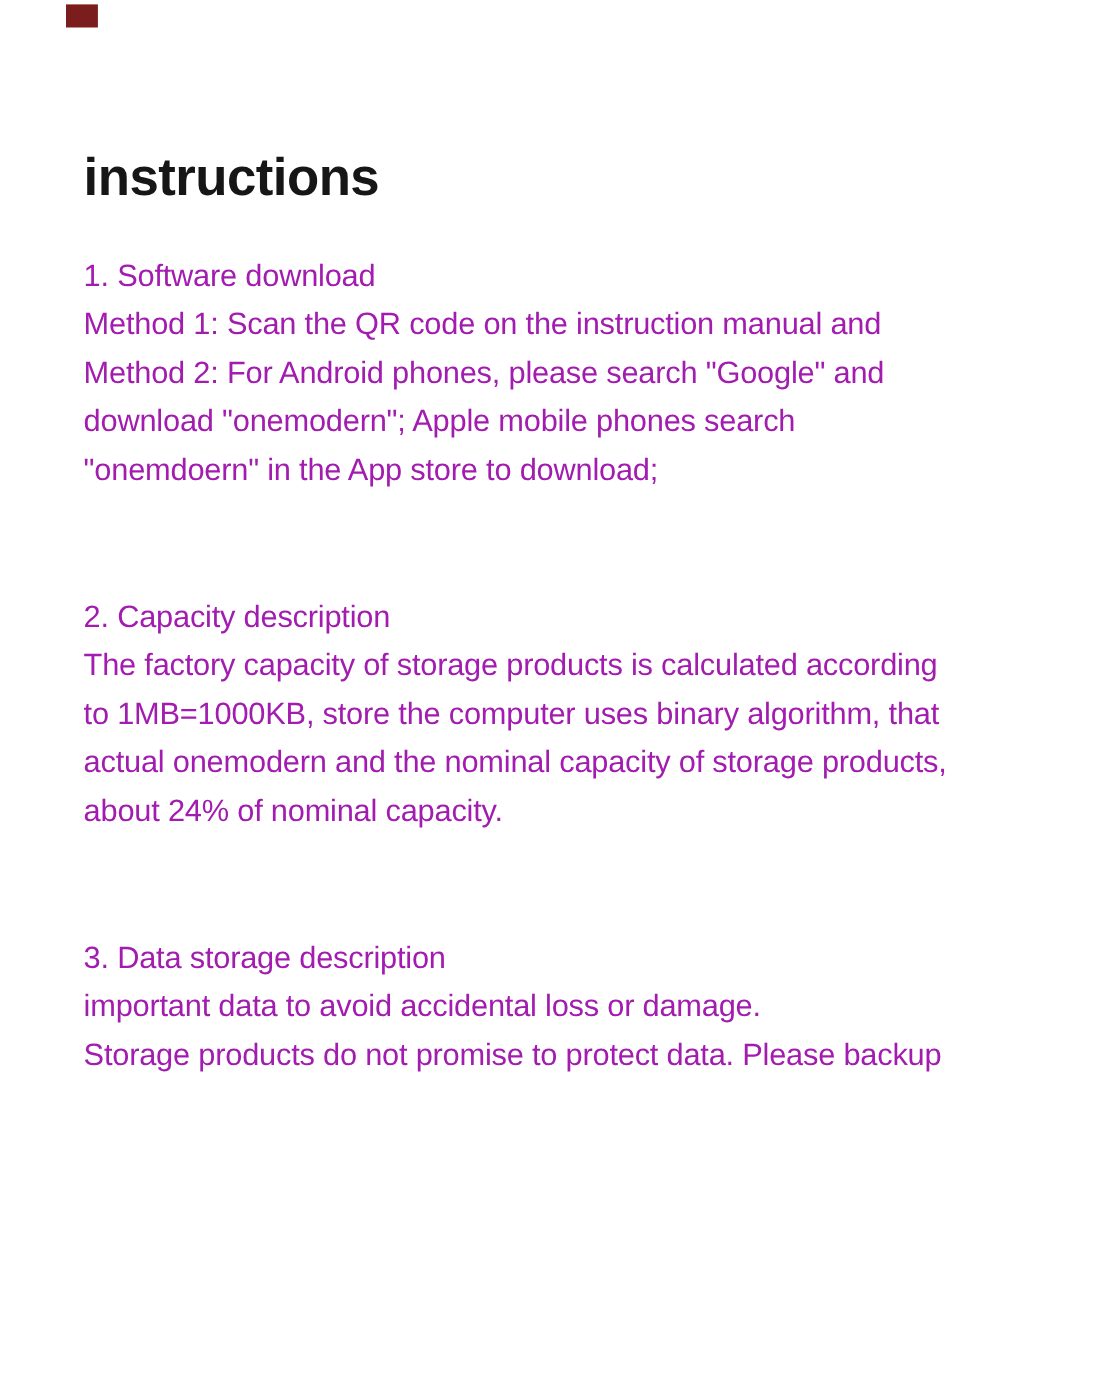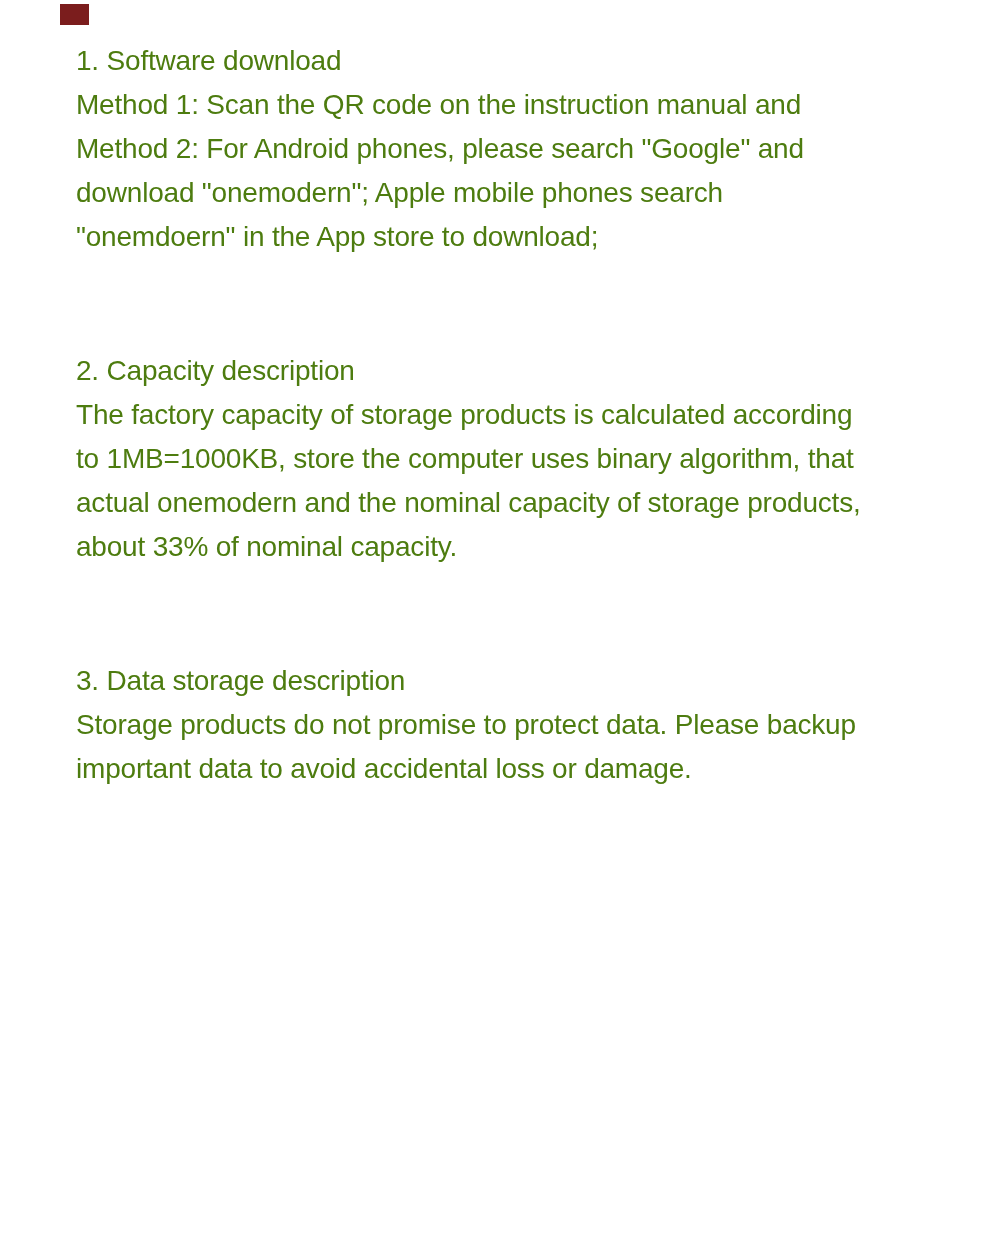--- a/index.html
+++ b/index.html
@@ -37,51 +37,52 @@
   }
   .sections {
     margin-top: 39px;
   }
   .section + .section {
     margin-top: 90px;
   }
   .line {
     font-size: 28px;
     line-height: 44px;
-    color: #4d7c0f;
+    color: #a21caf;
     letter-spacing: -0.2px;
     white-space: nowrap;
   }
 </style>
 </head>
 <body>
 
 <div class="corner-mark"></div>
 
 <div class="content">
 
+  <h1 class="page-title">instructions</h1>
 
   <div class="sections">
 
     <div class="section">
       <div class="line">1. Software download</div>
       <div class="line">Method 1: Scan the QR code on the instruction manual and</div>
       <div class="line">Method 2: For Android phones, please search "Google" and</div>
       <div class="line">download "onemodern"; Apple mobile phones search</div>
       <div class="line">"onemdoern" in the App store to download;</div>
     </div>
 
     <div class="section">
       <div class="line">2. Capacity description</div>
       <div class="line">The factory capacity of storage products is calculated according</div>
       <div class="line">to 1MB=1000KB, store the computer uses binary algorithm, that</div>
       <div class="line">actual onemodern and the nominal capacity of storage products,</div>
-      <div class="line">about 33% of nominal capacity.</div>
+      <div class="line">about 24% of nominal capacity.</div>
     </div>
 
     <div class="section">
       <div class="line">3. Data storage description</div>
+      <div class="line">important data to avoid accidental loss or damage.</div>
       <div class="line">Storage products do not promise to protect data. Please backup</div>
-      <div class="line">important data to avoid accidental loss or damage.</div>
     </div>
 
   </div>
 </div>
 
 </body></html>

